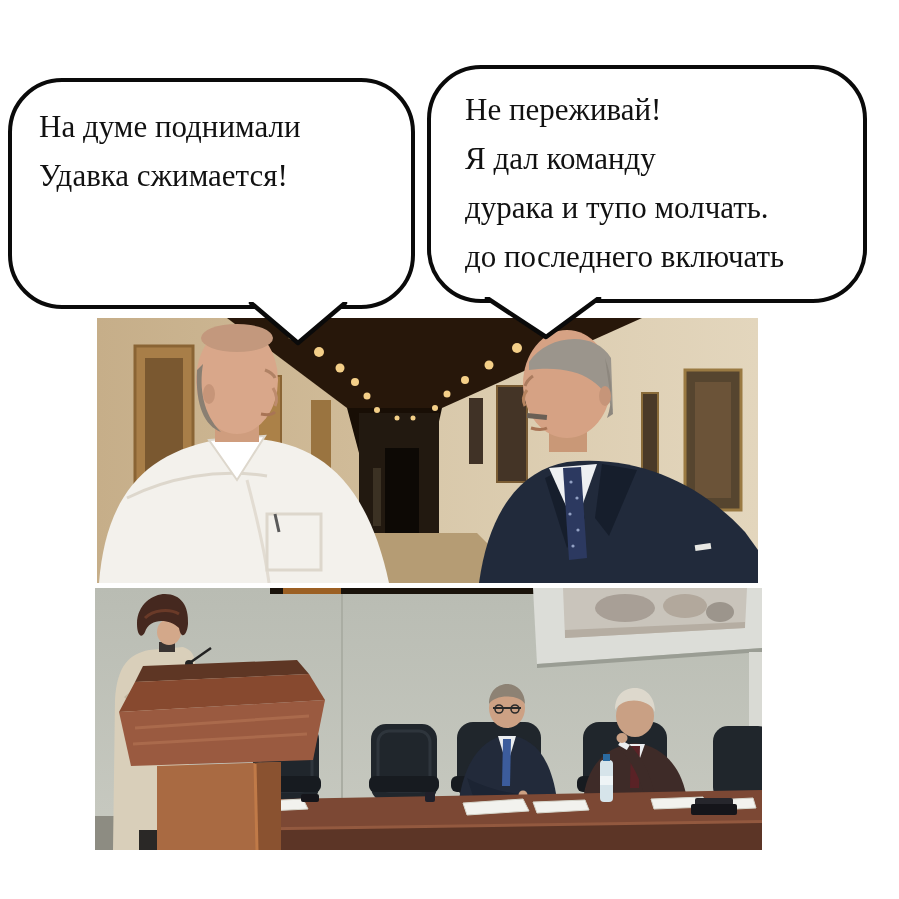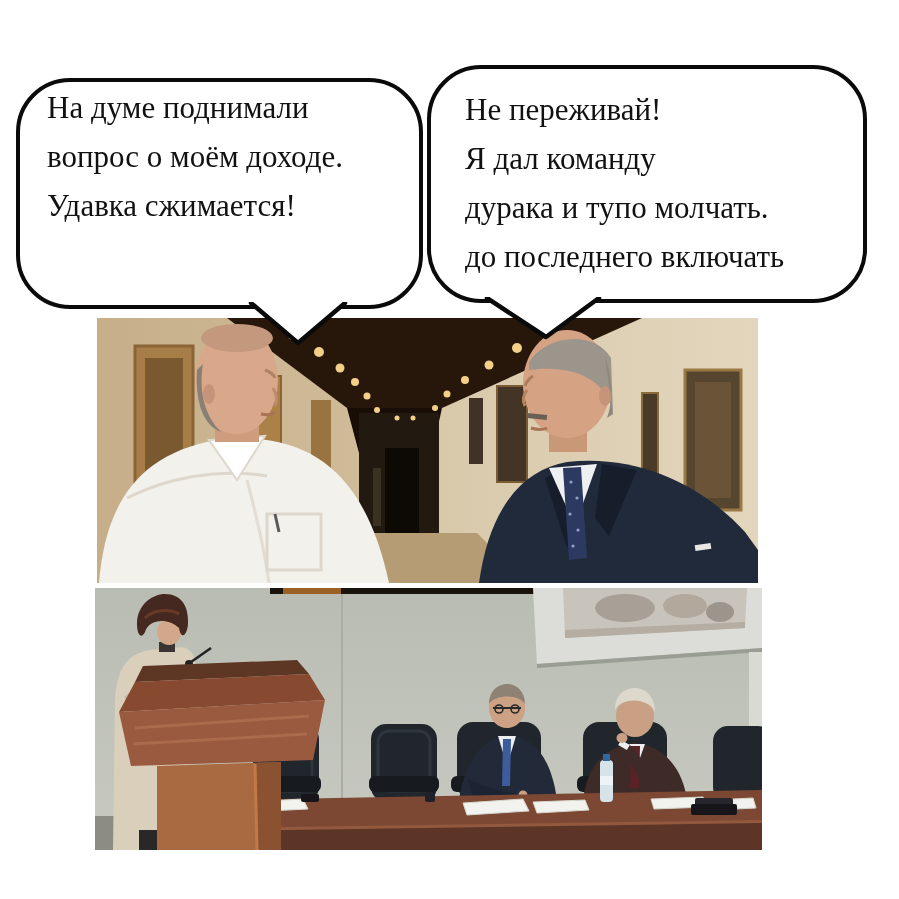--- a/index.html
+++ b/index.html
@@ -3,21 +3,21 @@
 <meta charset="utf-8">
 <style>
   html,body{margin:0;padding:0;background:#ffffff;}
   #stage{position:relative;width:899px;height:899px;background:#ffffff;overflow:hidden;
          font-family:"Liberation Serif", serif;}
 
   
   .bubble{position:absolute;background:#ffffff;border:4.5px solid #0a0a0a;border-radius:54px;
           box-sizing:border-box;color:#111111;}
   .bubble .line{display:block;white-space:nowrap;}
-  #bubble-left{left:16px;top:78px;width:407px;height:231px;padding:1px 0 0 27px;
+  #bubble-left{left:8px;top:78px;width:407px;height:231px;padding:20px 0 0 27px;
                font-size:31px;line-height:49px;}
   #bubble-right{left:427px;top:65px;width:440px;height:238px;padding:16px 0 0 34px;
                 font-size:31px;line-height:49px;}
 
   .tail{position:absolute;}
   #tail-left{left:248px;top:302px;width:100px;height:46px;}
   #tail-right{left:484px;top:297px;width:120px;height:46px;}
 
   
   .photo{position:absolute;overflow:hidden;}
@@ -25,21 +25,20 @@
   #photo-meeting{left:95px;top:588px;width:667px;height:262px;}
   .photo svg{display:block;width:100%;height:100%;}
 </style>
 </head>
 <body>
 
 <div id="stage">
 
   <div class="bubble" id="bubble-left">
     <span class="line">На думе поднимали</span>
-    <span class="line">вопрос о моём доходе.</span>
     <span class="line">Удавка сжимается!</span>
   </div>
 
   <div class="bubble" id="bubble-right">
     <span class="line">Не переживай!</span>
     <span class="line">Я дал команду</span>
     <span class="line">дурака и тупо молчать.</span>
     <span class="line">до последнего включать</span>
   </div>
 

